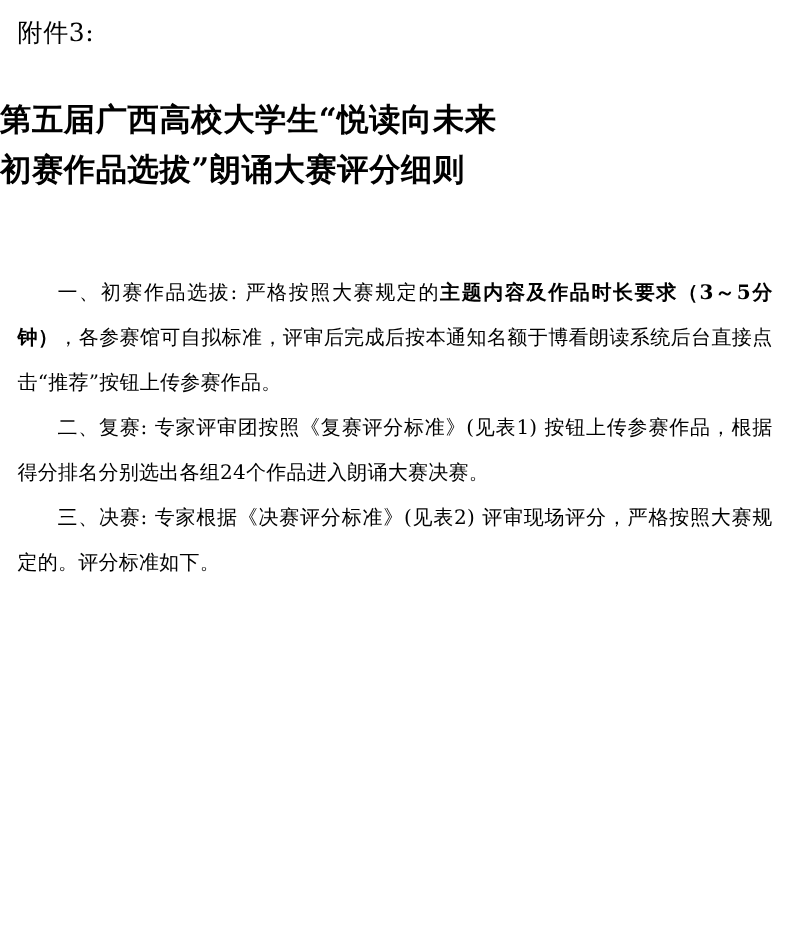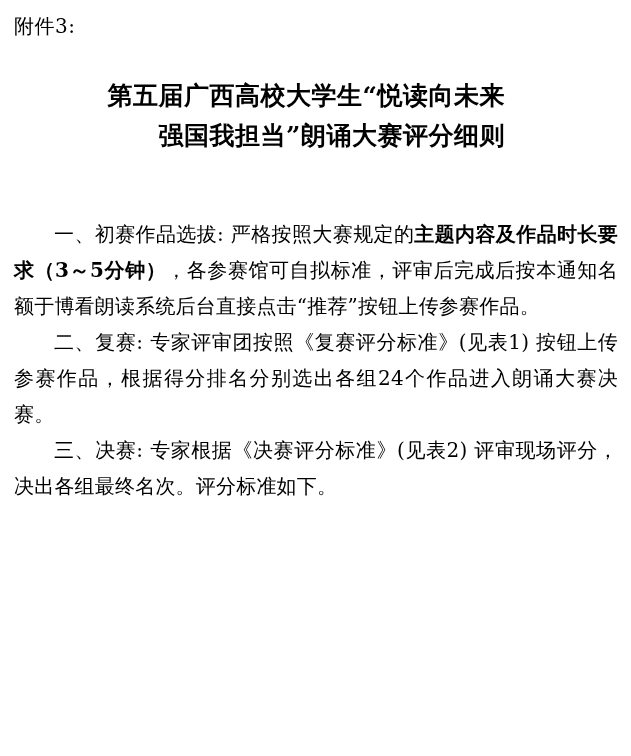--- a/index.html
+++ b/index.html
@@ -30,35 +30,35 @@
     font-size: 20px;
     line-height: 20px;
     font-family: "DejaVu Serif", "Liberation Serif", serif;
     letter-spacing: 0.5px;
   }
   .doc-title {
     position: absolute;
     left: 0;
     top: 76px;
     width: 505px;
-    text-align: right;
+    text-align: left;
     font-size: 25px;
     font-weight: bold;
     line-height: 40px;
     letter-spacing: 0.5px;
     font-family: "DejaVu Serif", "Liberation Serif", serif;
   }
   .doc-title .line1 { display: block; }
   .doc-title .line2 { display: block; }
   .body-text {
     position: absolute;
     left: 14px;
     top: 216px;
     width: 604px;
-    font-size: 20px;
+    font-size: 16px;
     line-height: 36px;
     text-align: justify;
     text-justify: inter-ideograph;
     letter-spacing: 0.2px;
   }
   .para {
     margin: 0 0 0 0;
     text-indent: 2em;
   }
   .b {
@@ -67,22 +67,22 @@
 </style>
 </head>
 <body>
 
 <div class="page">
 
   <div class="attachment-label">附件3:</div>
 
   <div class="doc-title">
     <span class="line1">第五届广西高校大学生“悦读向未来</span>
-    <span class="line2">强国我担当”朗诵大赛评分细则</span>
+    <span class="line2">初赛作品选拔”朗诵大赛评分细则</span>
   </div>
 
   <div class="body-text">
     <p class="para" id="para-1"><span>一、初赛作品选拔: 严格按照大赛规定的</span><span class="b">主题内容及作品时长要求（3～5分钟）</span><span>，各参赛馆可自拟标准，评审后完成后按本通知名额于博看朗读系统后台直接点击“推荐”按钮上传参赛作品。</span></p>
     <p class="para" id="para-2"><span>二、复赛: 专家评审团按照《复赛评分标准》(见表1) 按钮上传参赛作品，根据得分排名分别选出各组24个作品进入朗诵大赛决赛。</span></p>
-    <p class="para" id="para-3"><span>三、决赛: 专家根据《决赛评分标准》(见表2) 评审现场评分，决出各组最终名次。评分标准如下。</span></p>
+    <p class="para" id="para-3"><span>三、决赛: 专家根据《决赛评分标准》(见表2) 评审现场评分，严格按照大赛规定的。评分标准如下。</span></p>
   </div>
 
 </div>
 
 </body></html>

